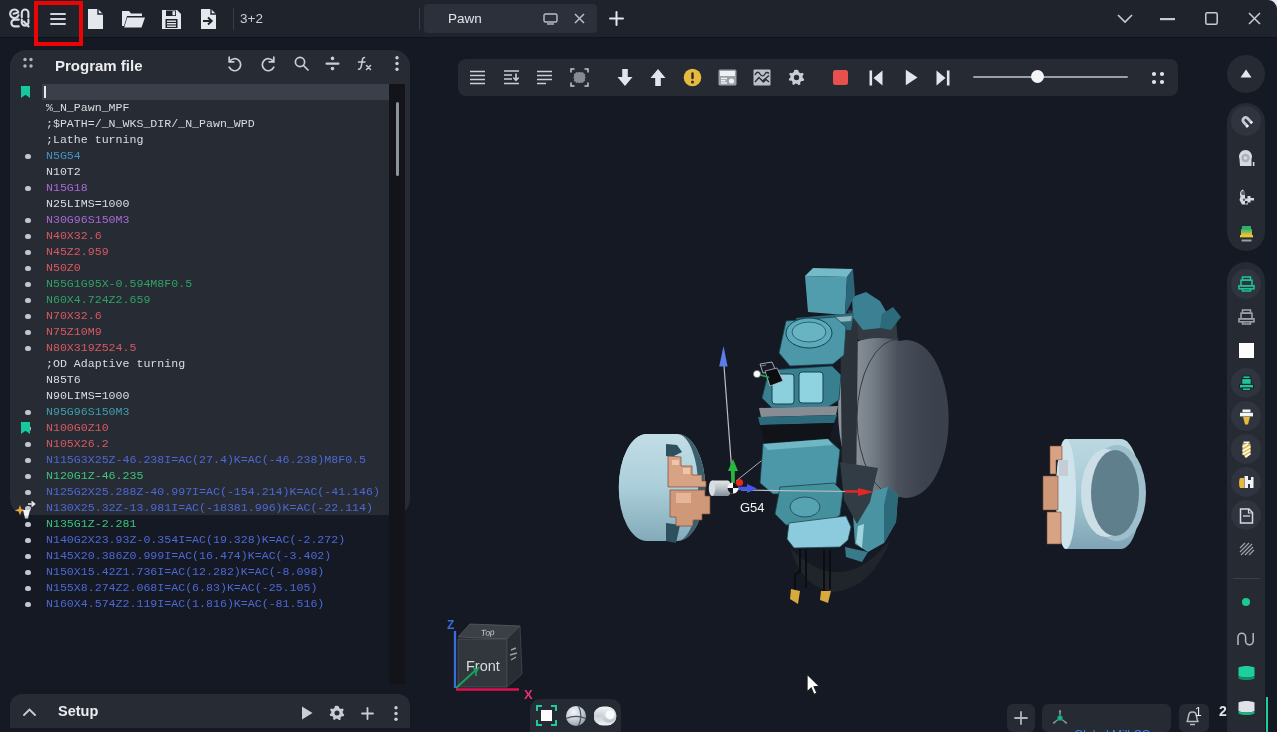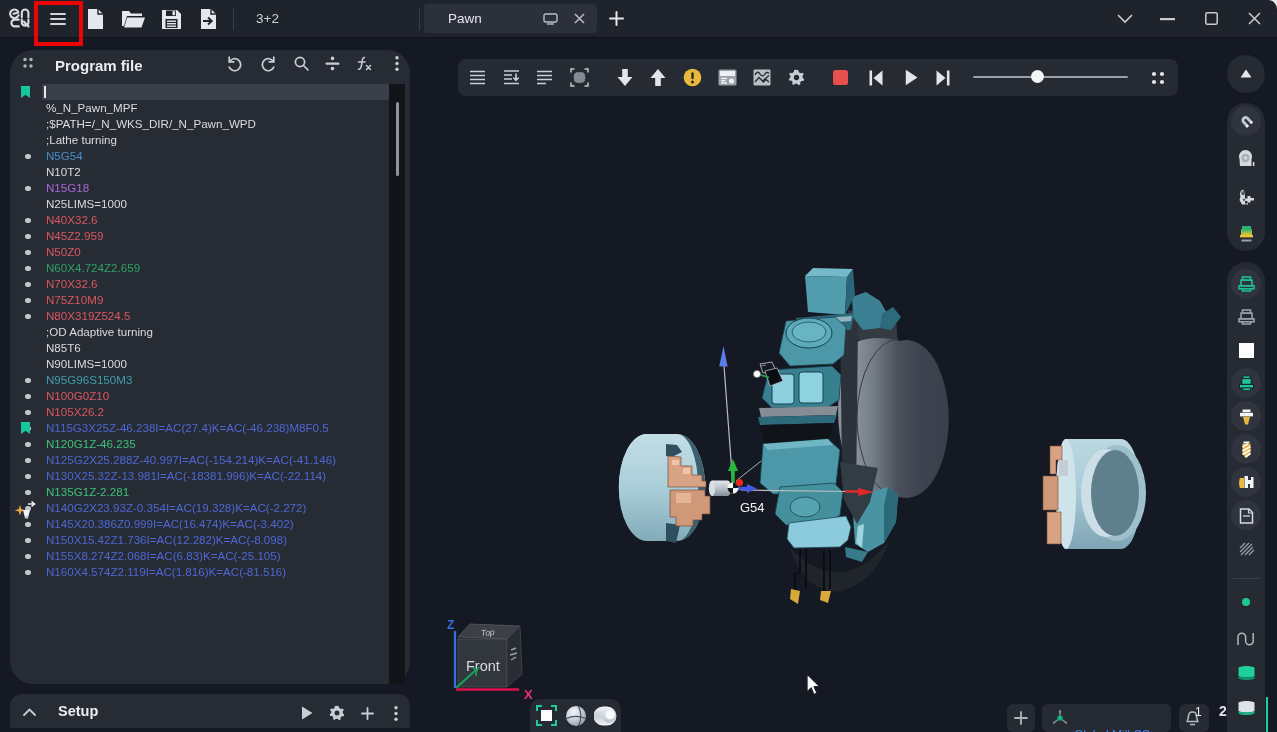--- a/index.html
+++ b/index.html
@@ -6,24 +6,24 @@
 body{background:#151923;font-family:"Liberation Sans",sans-serif;position:relative}
 
 #titlebar{position:absolute;left:0;top:0;width:1277px;height:38px;background:#1f232b;border-bottom:1px solid #10131a;border-radius:0 9px 0 0;z-index:5}
 #tr-corner{position:absolute;right:0;top:0;width:14px;height:10px;background:#e9e9e9;z-index:4}
 .ticon{position:absolute;top:9px;width:20px;height:20px}
 #tab{position:absolute;left:424px;top:4px;width:173px;height:29px;background:#2c303a;border-radius:4px;z-index:6}
 #tab .name{position:absolute;left:24px;top:7px;font-size:13.5px;color:#e2e5ea}
 #tab svg{position:absolute}
 .vdiv{position:absolute;top:8px;width:1px;height:22px;background:#383d46}
 
-#panel{position:absolute;left:10px;top:50px;width:400px;height:634px;background:#272b33;border-radius:23px;z-index:5}
+#panel{position:absolute;left:10px;top:50px;width:400px;height:465px;background:#272b33;border-radius:16px;z-index:5}
 #phead{position:absolute;left:0;top:0;width:100%;height:34px}
 #ptitle{position:absolute;left:45px;top:7px;font-size:15px;font-weight:bold;color:#eaecef}
-#code{position:absolute;left:0px;top:34px;width:389px;height:600px;font-family:Liberation Sans, sans-serif;font-size:11.6px;overflow:hidden}
+#code{position:absolute;left:0px;top:34px;width:389px;height:600px;font-family:Liberation Mono, monospace;font-size:11.6px;overflow:hidden}
 #code .row{position:relative;height:16px;line-height:16px;padding-left:36px;white-space:pre}
 #code .sel{background:linear-gradient(to right,transparent 32px,#3a3f4a 32px)}
 .w{color:#d9dde2}.b1{color:#4591c8}.t{color:#3f9fae}.p{color:#a869d9}.r{color:#d95862}.g1{color:#2fa265}.g2{color:#3bc47b}.i{color:#4d68d6}
 #code .d::before{content:'';position:absolute;left:15px;top:5.5px;width:5.5px;height:5.5px;border-radius:50%;background:#c2c7cf}
 .bmark{position:absolute;left:11px;width:9px;height:12px;background:#17c79e;clip-path:polygon(0 0,100% 0,100% 100%,50% 72%,0 100%);z-index:2}
 #scrolltrack{position:absolute;left:379px;top:34px;width:16px;height:600px;background:#121419}
 #scrollthumb{position:absolute;left:7px;top:18px;width:3px;height:74px;background:#8d939b;border-radius:2px}
 #cursor{position:absolute;left:34px;top:2px;width:1.5px;height:12px;background:#e8eaee}
 
 #setup{position:absolute;left:10px;top:694px;width:400px;height:34px;background:#272b33;border-radius:12px 12px 0 0;z-index:5}
@@ -197,21 +197,21 @@
       <rect x="6" y="11.5" width="9" height="1.4" fill="#e4e7eb"></rect>
       <rect x="6" y="14" width="9" height="1.4" fill="#e4e7eb"></rect>
       <rect x="6" y="16.5" width="9" height="1.4" fill="#e4e7eb"></rect>
     </svg>
   <svg class="ticon" style="left:199px;top:8px;width:19px;height:22px" viewBox="0 0 19 22">
       <path d="M2 1 H12 L17 6 V21 H2 Z" fill="#e4e7eb"></path>
       <path d="M12 1 L12 6 L17 6" fill="none" stroke="#1f232b" stroke-width="1.4"></path>
       <path d="M4 13 H12 M9 9.5 L12.8 13 L9 16.5" stroke="#1f232b" stroke-width="1.8" fill="none"></path>
     </svg>
   <div class="vdiv" style="left:233px"></div>
-  <span style="position:absolute;left:256px;top:11px;font-size:13.5px;color:#ccd1d7">3+2</span>
+  <span style="position:absolute;left:240px;top:11px;font-size:13.5px;color:#ccd1d7">3+2</span>
   <div class="vdiv" style="left:419px"></div>
   <svg class="ticon" style="left:609px;top:11px;width:15px;height:15px" viewBox="0 0 15 15" stroke="#e4e7eb" stroke-width="2" stroke-linecap="round">
       <path d="M7.5 1 V14 M1 7.5 H14"></path>
     </svg>
   <svg class="ticon" style="left:1117px;top:14px;width:16px;height:10px" viewBox="0 0 16 10" fill="none" stroke="#c8ccd2" stroke-width="1.6">
       <path d="M1 1 L8 8 L15 1"></path>
     </svg>
   <svg class="ticon" style="left:1160px;top:18px;width:15px;height:3px" viewBox="0 0 15 3">
       <rect width="15" height="2.2" fill="#c8ccd2"></rect>
     </svg>
@@ -271,23 +271,25 @@
   </div>
   <div id="code">
     <div class="row sel"><span id="cursor"></span></div>
     <div class="row w">%_N_Pawn_MPF</div>
     <div class="row w">;$PATH=/_N_WKS_DIR/_N_Pawn_WPD</div>
     <div class="row w">;Lathe turning</div>
     <div class="row b1 d">N5G54</div>
     <div class="row w">N10T2</div>
     <div class="row p d">N15G18</div>
     <div class="row w">N25LIMS=1000</div>
+    <div class="row p d">N30G96S150M3</div>
     <div class="row r d">N40X32.6</div>
     <div class="row r d">N45Z2.959</div>
     <div class="row r d">N50Z0</div>
+    <div class="row g1 d">N55G1G95X-0.594M8F0.5</div>
     <div class="row g1 d">N60X4.724Z2.659</div>
     <div class="row r d">N70X32.6</div>
     <div class="row r d">N75Z10M9</div>
     <div class="row r d">N80X319Z524.5</div>
     <div class="row w">;OD Adaptive turning</div>
     <div class="row w">N85T6</div>
     <div class="row w">N90LIMS=1000</div>
     <div class="row t d">N95G96S150M3</div>
     <div class="row r d">N100G0Z10</div>
     <div class="row r d">N105X26.2</div>

